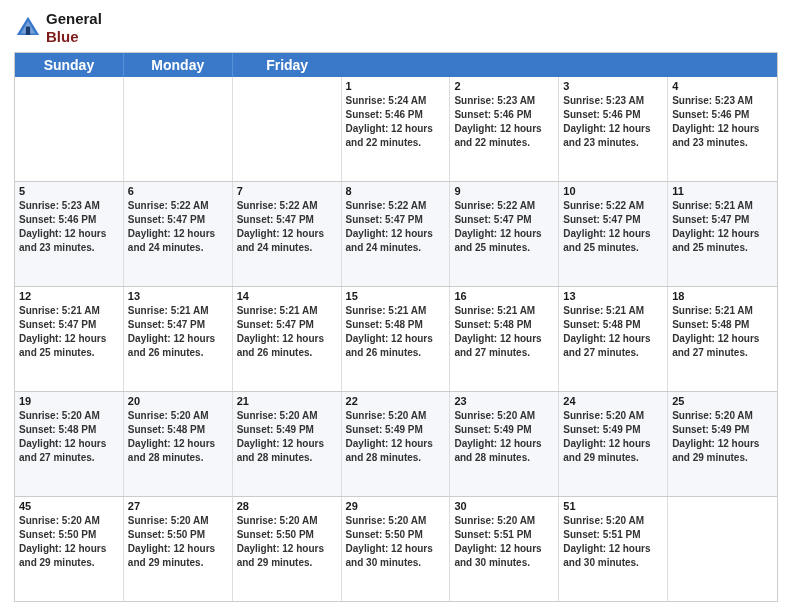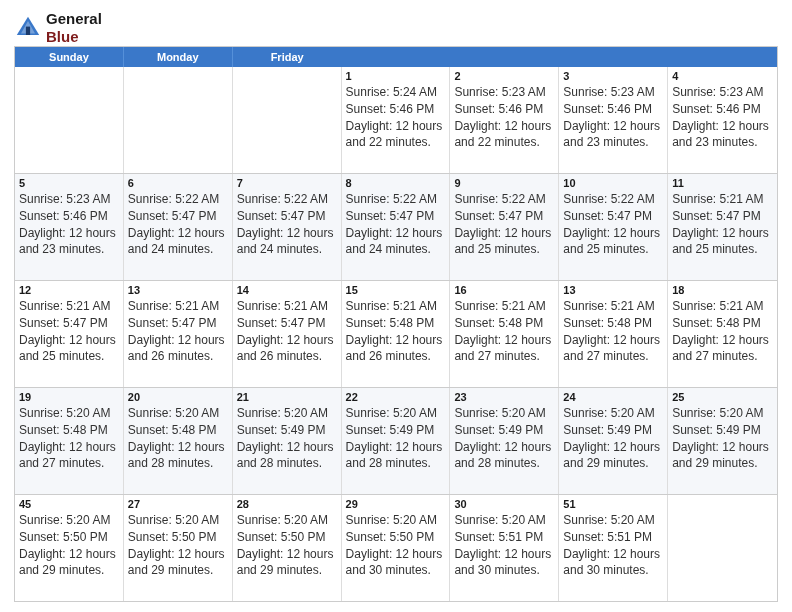--- a/index.html
+++ b/index.html
@@ -14,21 +14,21 @@
       width: 792px;
       height: 612px;
       padding: 10px 14px;
       display: flex;
       flex-direction: column;
     }
     .header {
       display: flex;
       justify-content: space-between;
       align-items: flex-start;
-      margin-bottom: 0;
+      margin-bottom: 6px;
     }
     .logo {
       display: flex;
       align-items: center;
       gap: 4px;
     }
     .logo-text {
       font-size: 15px;
       font-weight: bold;
       color: #1a1a1a;
@@ -59,21 +59,21 @@
       flex-direction: column;
       border: 1px solid #ccc;
     }
     .day-headers {
       display: grid;
       grid-template-columns: repeat(7, 1fr);
       background: #3a78c9;
     }
     .day-header {
       color: #fff;
-      font-size: 11px;
+      font-size: 14px;
       font-weight: bold;
       text-align: center;
       padding: 4px 14px;
       border-right: 1px solid #5590d9;
     }
     .day-header:last-child { border-right: none; }
     .calendar-body {
       flex: 1;
       display: flex;
       flex-direction: column;
@@ -96,23 +96,24 @@
     }
     .day-cell:last-child { border-right: none; }
     .day-cell.alt-row { background: #f5f7fa; }
     .day-number {
       font-size: 11px;
       font-weight: bold;
       color: #1a1a1a;
       margin-bottom: 2px;
     }
     .day-info {
-      font-size: 12px;
+      font-size: 10px;
       line-height: 1.4;
       color: #333;
+      font-weight: bold;
     }
   </style>
 </head>
 <body>
 
 <div class="page">
   <div class="header">
     <div class="logo">
       <svg class="logo-icon" viewBox="0 0 40 40">
         <polygon points="20,4 36,30 4,30" fill="#3a78c9"></polygon>

